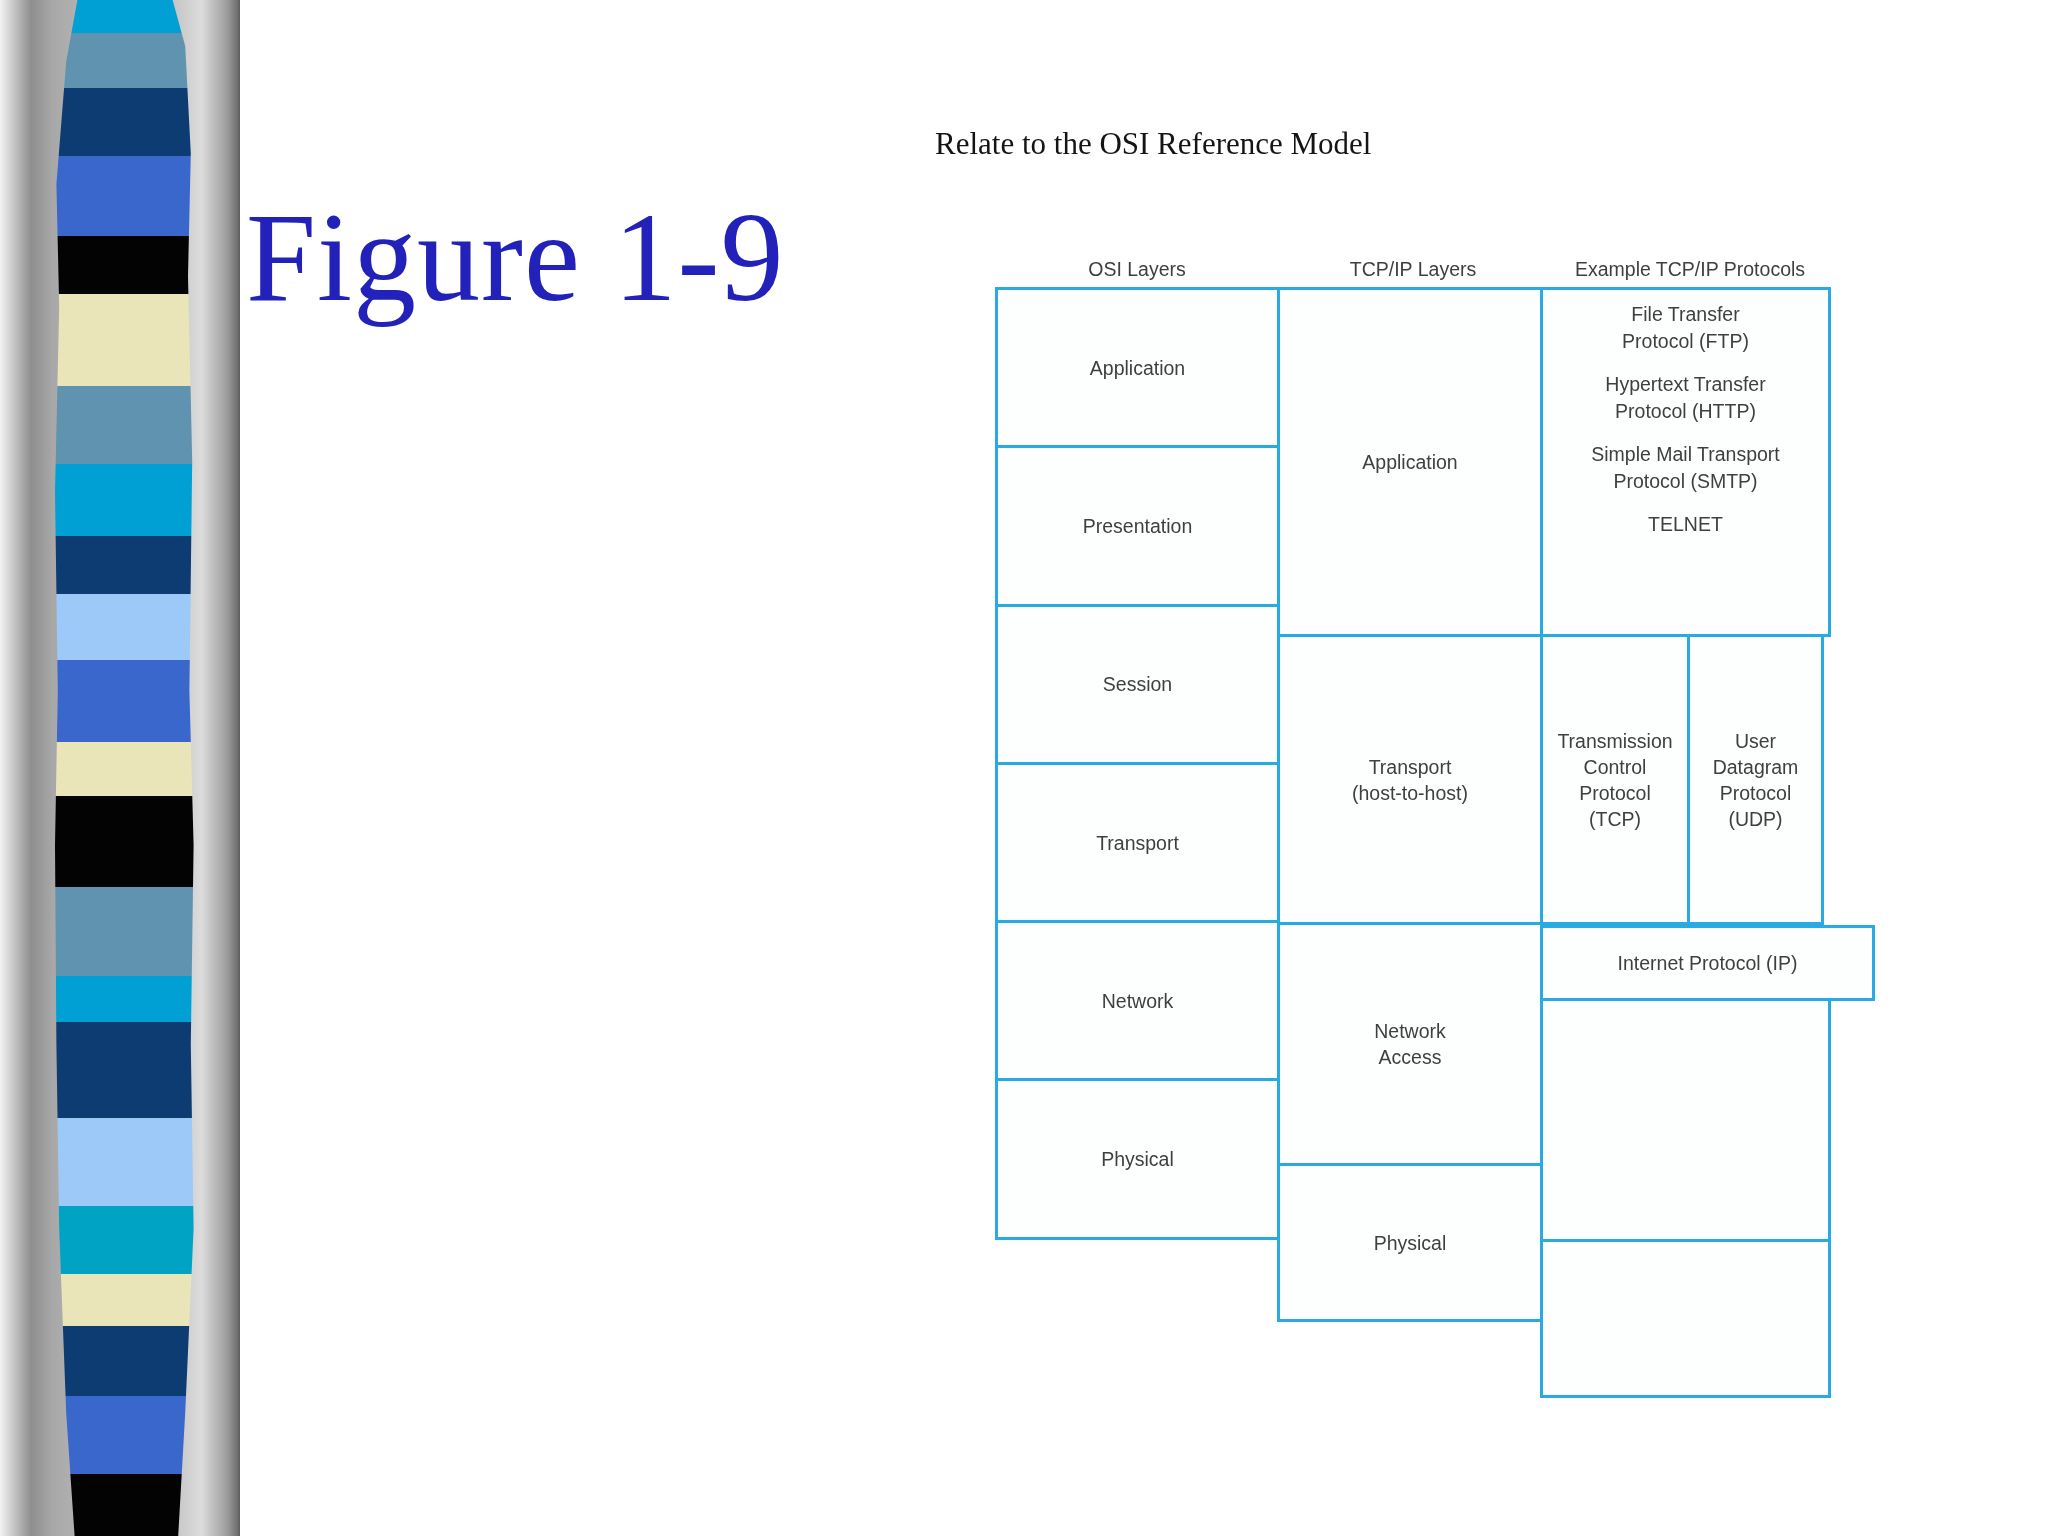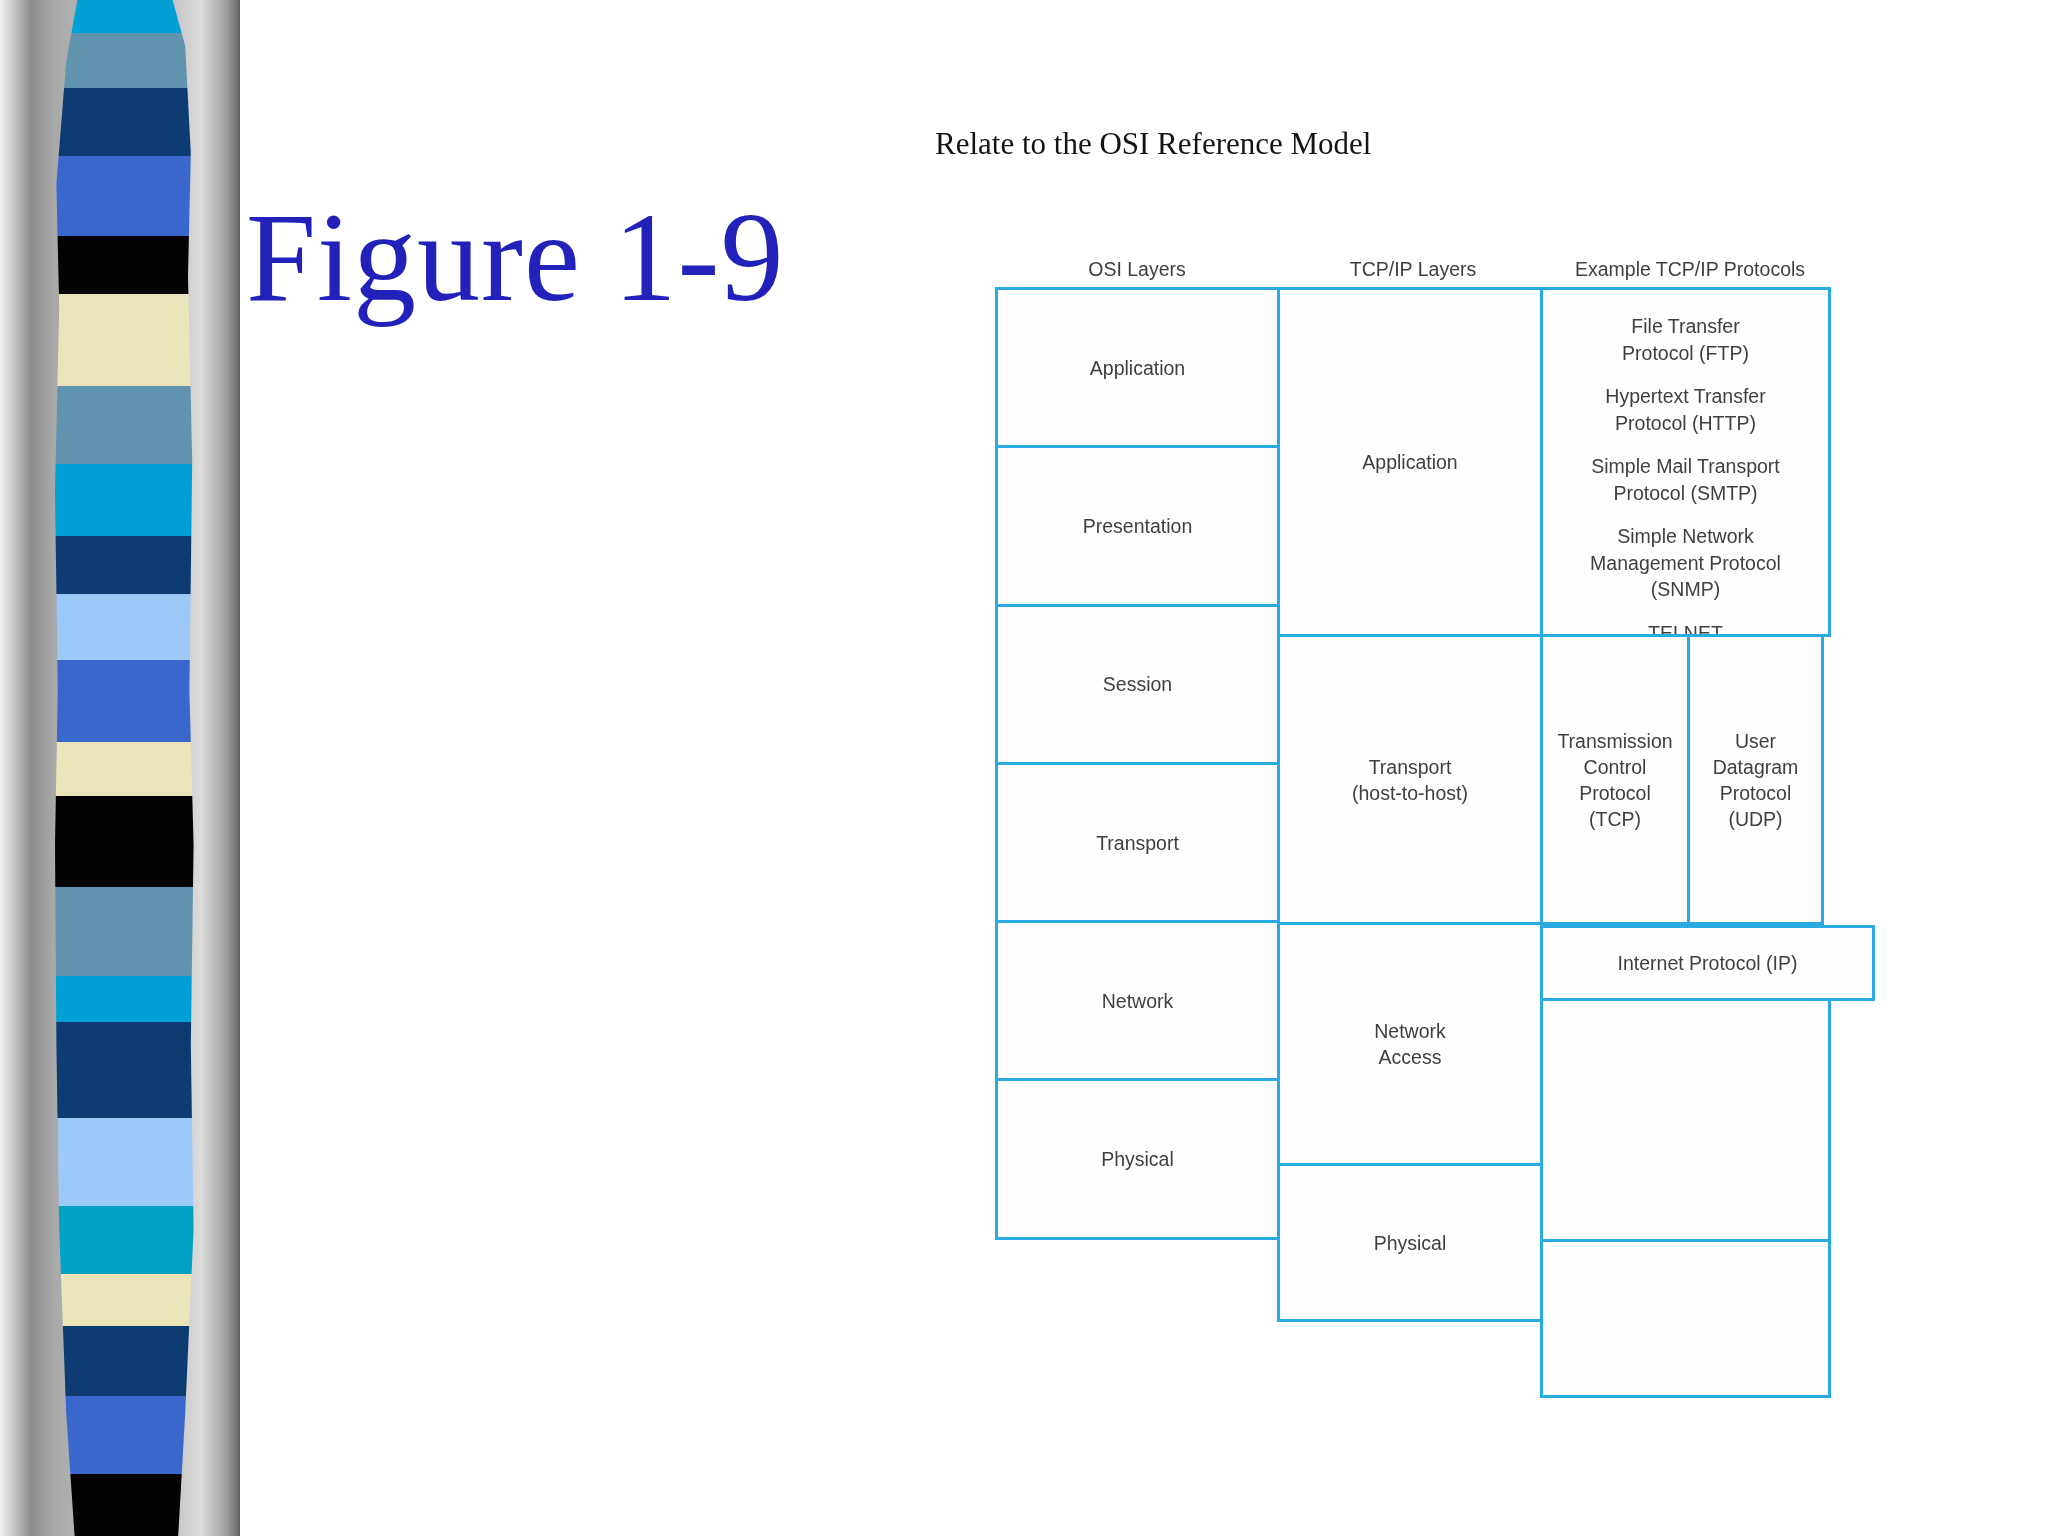--- a/index.html
+++ b/index.html
@@ -47,21 +47,21 @@
   .cell{
     box-sizing:border-box;border:3px solid #29abe2;background:#fdfffe;
     display:flex;align-items:center;justify-content:center;text-align:center;
     font-size:19.5px;line-height:26px;color:#3f3f3f;white-space:pre-line;
   }
   .cell + .cell{margin-top:-3px;}
   .col1 .cell{width:285px;height:161.3px;}
   .protolist{
     box-sizing:border-box;border:3px solid #29abe2;background:#fdfffe;
     display:flex;flex-direction:column;align-items:center;
-    padding-top:23px;gap:17px;
+    padding-top:11px;gap:17px;
     font-size:19.5px;line-height:26.5px;color:#3f3f3f;
     text-align:center;white-space:pre-line;
   }
   .tworow{display:flex;}
   .tworow .cell{margin-top:0;}
   .tworow .cell + .cell{margin-left:-3px;margin-top:0;}
 </style>
 </head>
 <body>
 
@@ -125,23 +125,20 @@
     </div>
 
     <div class="col" style="left:545px;">
       <div class="protolist" style="width:291px;height:350px;">
         <div>File Transfer
 Protocol (FTP)</div>
         <div>Hypertext Transfer
 Protocol (HTTP)</div>
         <div>Simple Mail Transport
 Protocol (SMTP)</div>
-        <div>Simple Network
-Management Protocol
-(SNMP)</div>
         <div>TELNET</div>
       </div>
       <div class="tworow" style="margin-top:-3px;">
         <div class="cell" style="width:150px;height:291px;">Transmission
 Control
 Protocol
 (TCP)</div>
         <div class="cell" style="width:137px;height:291px;">User
 Datagram
 Protocol

